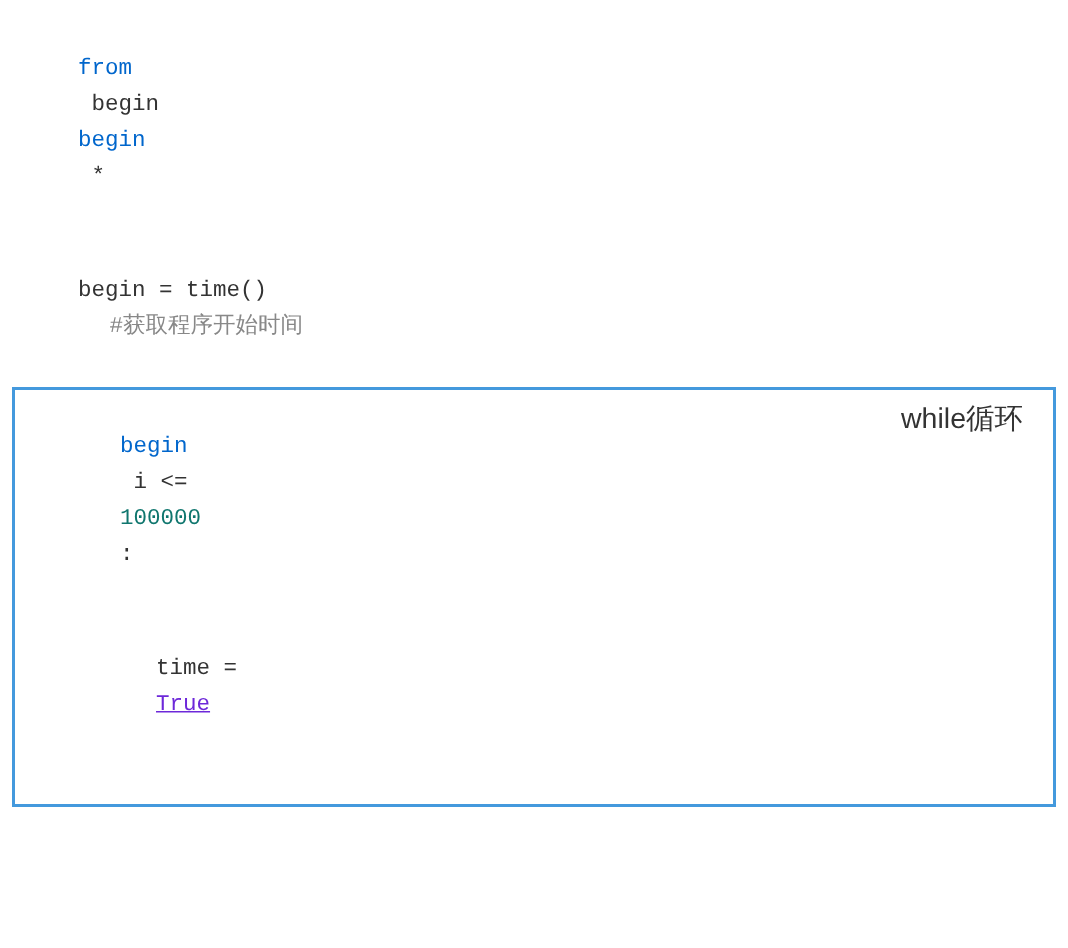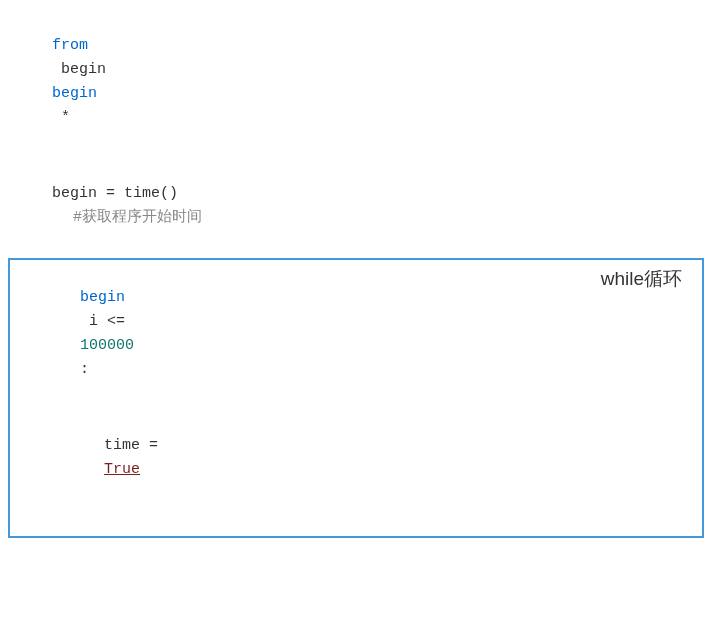--- a/index.html
+++ b/index.html
@@ -68,20 +68,20 @@
 
     <div class="code-line">
       <span style="color:#0066cc;">begin</span>
       <span style="color:#333;"> i &lt;= </span>
       <span style="color:#0f766e;">100000</span>
       <span style="color:#333;">:</span>
     </div>
 
     <div class="code-line indent1">
       <span style="color:#333;">time = </span>
-      <span style="color:#7f1d1d;text-decoration:underline;">True</span>
+      <span style="color:#6d28d9;text-decoration:underline;">True</span>
     </div>
 
     <div class="code-line indent1">&nbsp;</div>
 
   </div>
 
 </div>
 
 </body></html>

